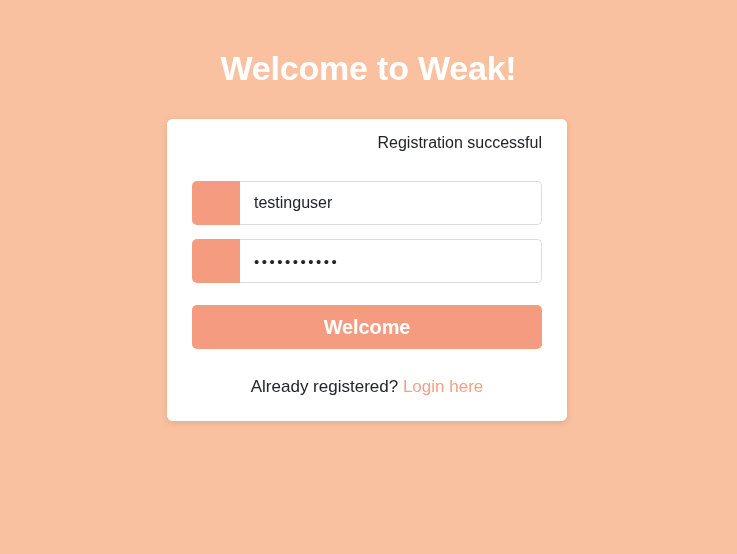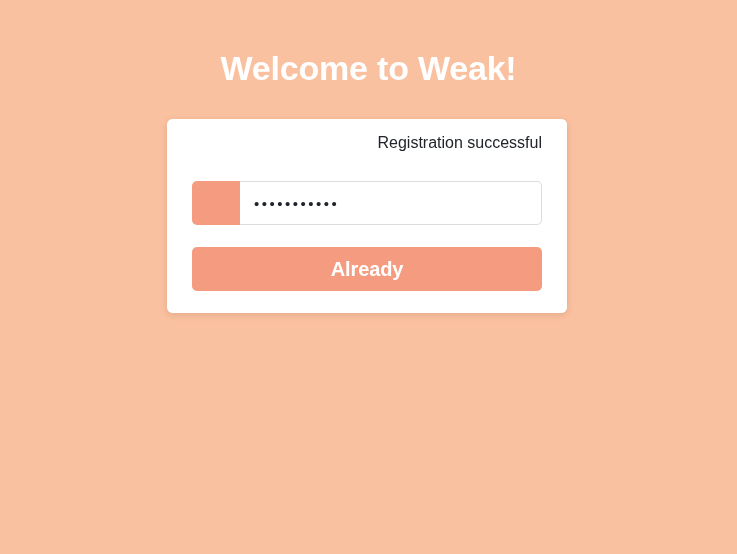--- a/index.html
+++ b/index.html
@@ -133,24 +133,32 @@
 
   <h1 class="page-title">Welcome to Weak!</h1>
 
   <div class="card">
 
 
     <div class="card-body">
 
       <p class="status-message">Registration successful</p>
 
+      <div class="input-group">
+        <span class="input-prefix"></span>
+        <input class="input-field" type="text" value="testinguser" style="">
+      </div>
 
       <div class="input-group">
         <span class="input-prefix"></span>
         <div class="input-field password-display">•••••••••••</div>
       </div>
 
-      <button class="register-button">Already</button>
+      <button class="register-button">Welcome</button>
 
+      <div class="card-footer">
+        <span>Already registered?</span>
+        <a class="footer-link">Login here</a>
+      </div>
 
     </div>
   </div>
 </div>
 
 </body></html>

